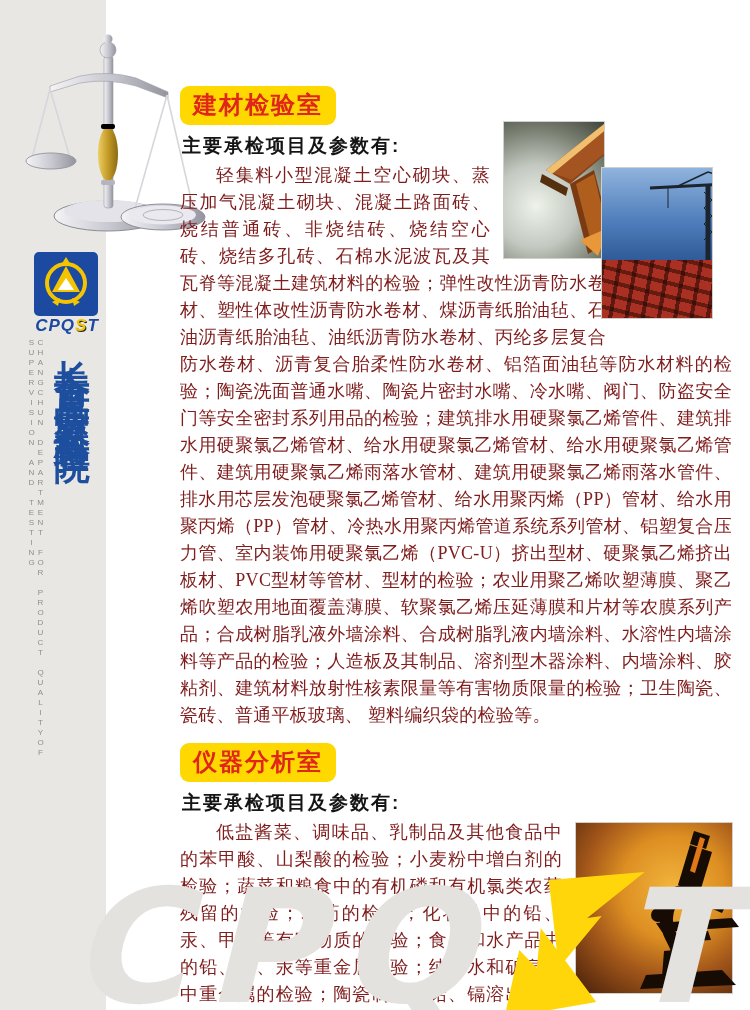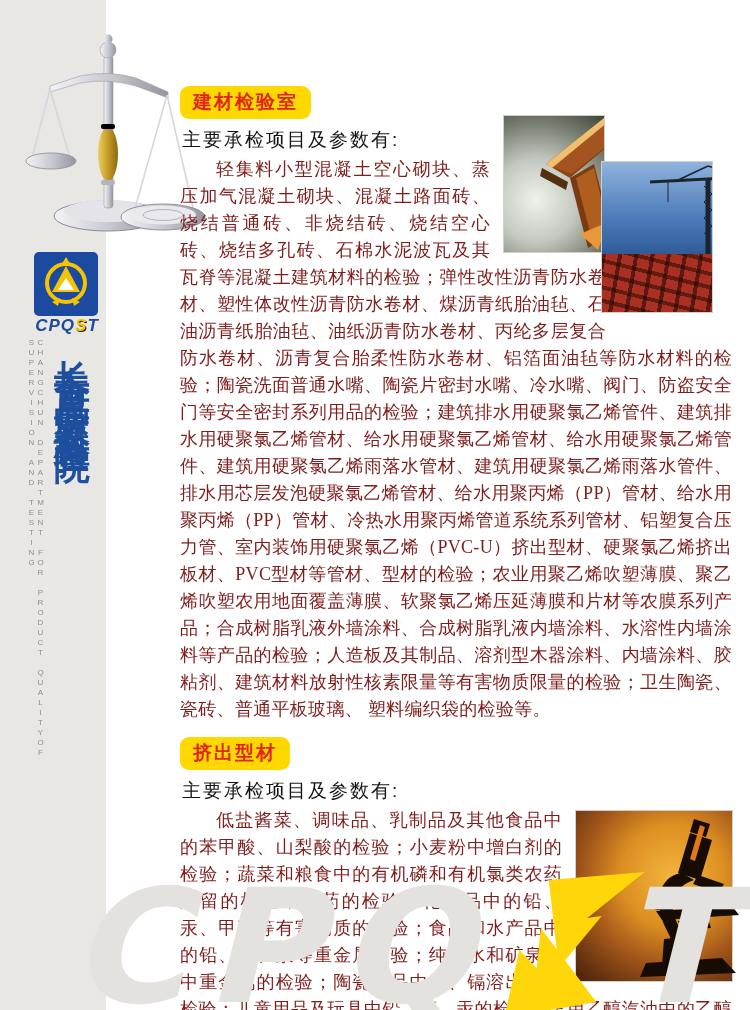--- a/index.html
+++ b/index.html
@@ -24,22 +24,22 @@
     color:#8f8f8a;letter-spacing:1px;}
   .org-cn{position:absolute;left:47px;top:330px;height:548px;
     writing-mode:vertical-rl;text-orientation:upright;
     font-family:"Liberation Sans","DejaVu Sans",sans-serif;font-weight:bold;
     font-size:36px;color:#1d4f9e;letter-spacing:8px;}
 
   
   .main{position:absolute;left:180px;top:86px;width:552px;}
   .badge{display:inline-block;background:#ffd800;color:#e0251a;
     font-family:"Liberation Sans","DejaVu Sans",sans-serif;font-weight:bold;
-    font-size:19px;letter-spacing:2px;padding:3px 13px 4px;border-radius:9px;}
-  .sec-head{font-family:"Liberation Sans","DejaVu Sans",sans-serif;font-weight:normal;
+    font-size:24px;letter-spacing:2px;padding:3px 13px 4px;border-radius:9px;}
+  .sec-head{font-family:"Liberation Sans","DejaVu Sans",sans-serif;font-weight:bold;
     font-size:19px;color:#141414;letter-spacing:2px;margin:8px 0 3px 2px;}
   .para{font-size:18px;line-height:27px;color:#7f1d1d;text-align:justify;
     text-indent:2em;letter-spacing:0.3px;}
   section{margin-bottom:14px;}
 
   
   .photos1{float:right;width:228px;height:142px;margin:-40px 0 0 14px;position:relative;}
   .photos1-spacer{float:right;clear:right;width:126px;height:62px;}
   .photo-beam{position:absolute;left:0;top:0;width:100px;height:136px;
     background:radial-gradient(circle at 32% 62%,#eef2ea 0%,#c3c9c0 38%,#767c6e 72%,#3e443c 100%);
@@ -159,21 +159,21 @@
             </div>
             <div class="crane-roof"></div>
           </div>
         </div>
         <div class="photos1-spacer"></div>
         <span>轻集料小型混凝土空心砌块、蒸压加气混凝土砌块、混凝土路面砖、烧结普通砖、非烧结砖、烧结空心砖、烧结多孔砖、石棉水泥波瓦及其瓦脊等混凝土建筑材料的检验；弹性改性沥青防水卷材、塑性体改性沥青防水卷材、煤沥青纸胎油毡、石油沥青纸胎油毡、油纸沥青防水卷材、丙纶多层复合防水卷材、沥青复合胎柔性防水卷材、铝箔面油毡等防水材料的检验；陶瓷洗面普通水嘴、陶瓷片密封水嘴、冷水嘴、阀门、防盗安全门等安全密封系列用品的检验；建筑排水用硬聚氯乙烯管件、建筑排水用硬聚氯乙烯管材、给水用硬聚氯乙烯管材、给水用硬聚氯乙烯管件、建筑用硬聚氯乙烯雨落水管材、建筑用硬聚氯乙烯雨落水管件、排水用芯层发泡硬聚氯乙烯管材、给水用聚丙烯（PP）管材、给水用聚丙烯（PP）管材、冷热水用聚丙烯管道系统系列管材、铝塑复合压力管、室内装饰用硬聚氯乙烯（PVC-U）挤出型材、硬聚氯乙烯挤出板材、PVC型材等管材、型材的检验；农业用聚乙烯吹塑薄膜、聚乙烯吹塑农用地面覆盖薄膜、软聚氯乙烯压延薄膜和片材等农膜系列产品；合成树脂乳液外墙涂料、合成树脂乳液内墙涂料、水溶性内墙涂料等产品的检验；人造板及其制品、溶剂型木器涂料、内墙涂料、胶粘剂、建筑材料放射性核素限量等有害物质限量的检验；卫生陶瓷、瓷砖、普通平板玻璃、 塑料编织袋的检验等。</span>
       </div>
     </section>
 
     <section>
-      <div class="badge">挤出型材</div>
+      <div class="badge">仪器分析室</div>
       <div class="sec-head">主要承检项目及参数有:</div>
       <div class="para">
         <div class="photos2">
           <svg width="156" height="170" viewBox="0 0 156 170">
             <g fill="#170c04">
               <path d="M82 8 l16 5 -4 13 -16 -5 z"></path>
               <path d="M78 22 l22 7 -12 40 -22 -7 z"></path>
               <path d="M70 62 C52 64 44 82 48 100 C50 114 58 122 60 132 L74 130 C68 116 60 106 61 95 C62 81 70 73 82 69 Z"></path>
               <path d="M86 64 l26 9 -5 9 -26 -9 z"></path>
               <path d="M100 76 l14 6 -4 8 -14 -6 z"></path>

